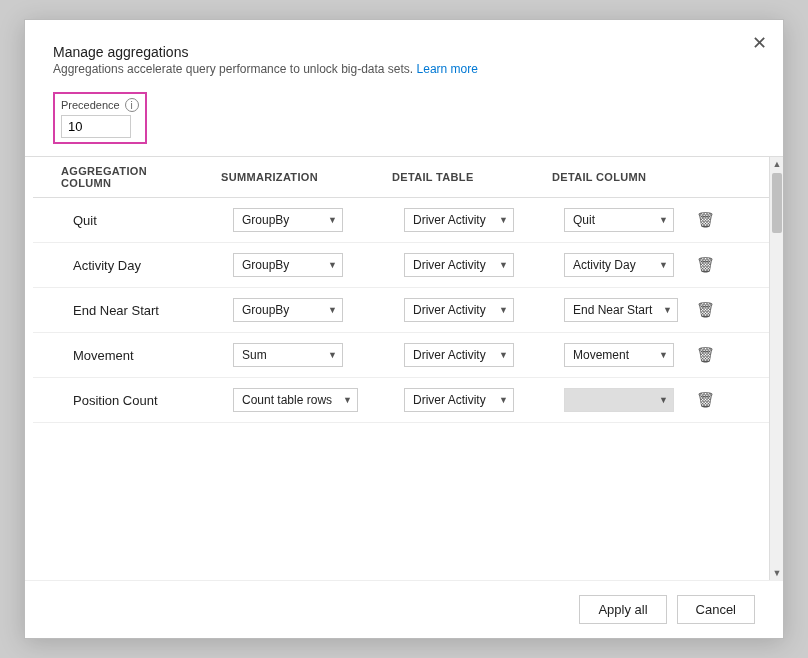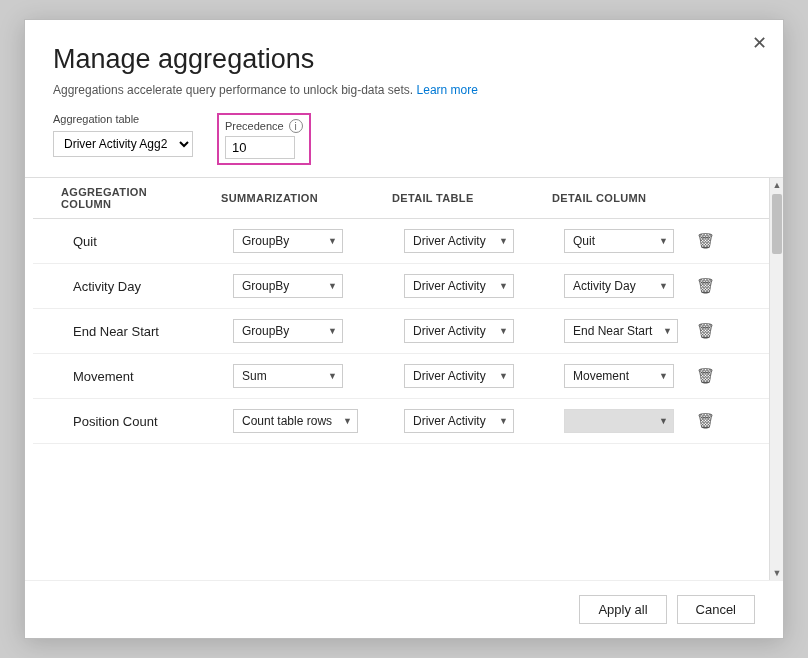--- a/index.html
+++ b/index.html
@@ -19,24 +19,24 @@
       border: 1px solid #bbb;
       box-shadow: 0 4px 24px rgba(0,0,0,0.18);
       display: flex;
       flex-direction: column;
       position: relative;
     }
     .dialog-header {
       padding: 24px 28px 0 28px;
     }
     .dialog-title {
-      font-size: 27px;
+      font-size: 14px;
       font-weight: 300;
       color: #222;
-      margin-bottom: 8px;
+      margin-bottom: 2px;
     }
     .dialog-subtitle {
       font-size: 12px;
       color: #555;
       margin-bottom: 16px;
     }
     .dialog-subtitle a {
       color: #0078d4;
       text-decoration: none;
     }
@@ -248,28 +248,20 @@
 
   <div class="dialog-header">
     <div class="dialog-title">Manage aggregations</div>
     <div class="dialog-subtitle">
       <span>Aggregations accelerate query performance to unlock big-data sets.</span>
       <a href="#">Learn more</a>
     </div>
   </div>
 
   <div class="controls-row">
-    <div class="control-group">
-      <div class="control-label">Aggregation table</div>
-      <div class="select-wrapper">
-        <select class="agg-table-select">
-          <option>Driver Activity Agg2</option>
-        </select>
-      </div>
-    </div>
 
     <div class="precedence-box">
       <div class="precedence-label-row">
         <span>Precedence</span>
         <span class="info-icon">i</span>
       </div>
       <input class="precedence-input" type="text" value="10" style="">
     </div>
   </div>
 

